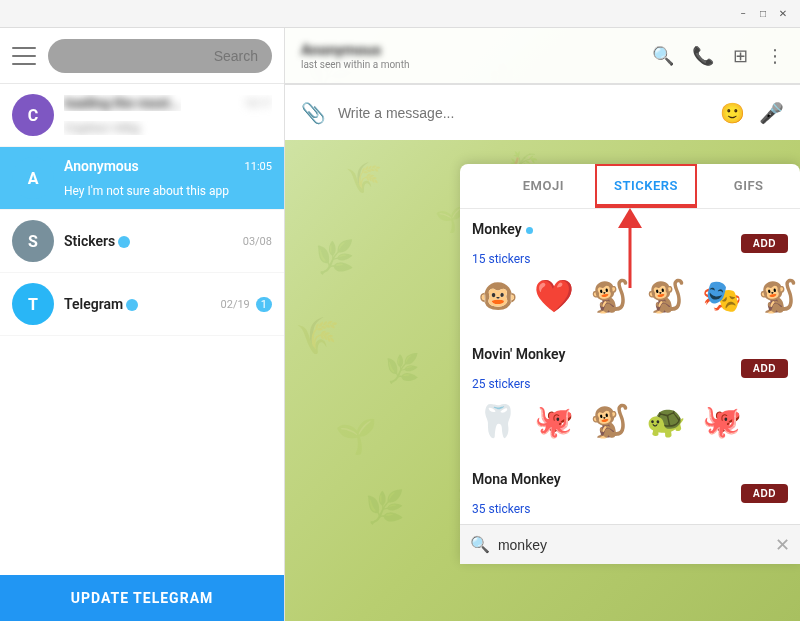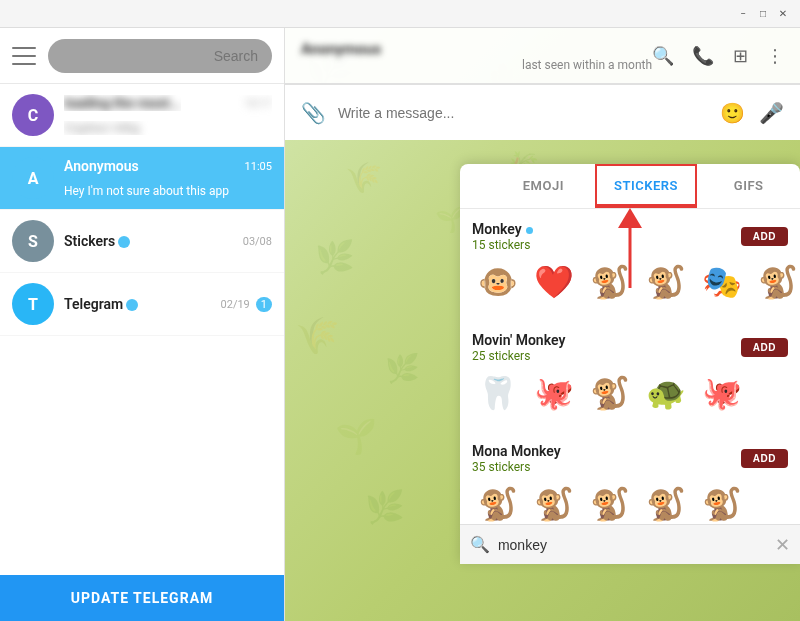--- a/index.html
+++ b/index.html
@@ -163,21 +163,21 @@
       display: flex;
       align-items: center;
       padding: 0 16px;
       border-bottom: 1px solid #e0e0e0;
       flex-shrink: 0;
       z-index: 1;
     }
 
     .chat-contact-info { flex: 1; }
     .chat-contact-name { font-size: 15px; font-weight: 600; color: #222; filter: blur(3px); }
-    .chat-contact-status { font-size: 12px; color: #888; text-align: right; }
+    .chat-contact-status { font-size: 10px; color: #888; }
 
     .chat-header-actions {
       display: flex; align-items: center; gap: 18px;
     }
     .header-icon { color: #666; cursor: pointer; font-size: 18px; }
 
     
     .sticker-panel {
       position: absolute;
       right: 0; bottom: 57px;
@@ -240,22 +240,22 @@
     .sticker-pack-dot {
       display: inline-block;
       width: 7px; height: 7px;
       background: #4fc3f7;
       border-radius: 50%;
       margin-left: 4px;
       vertical-align: middle;
     }
     .sticker-count {
       font-size: 12px;
-      color: #4d7c0f;
-      margin-top: 1px;
+      color: #1d4ed8;
+      margin-top: 15px;
     }
     .add-btn {
       background: #7f1d1d;
       color: #fff;
       border: none;
       border-radius: 4px;
       padding: 4px 12px;
       font-size: 10px;
       font-weight: 700;
       cursor: pointer;

